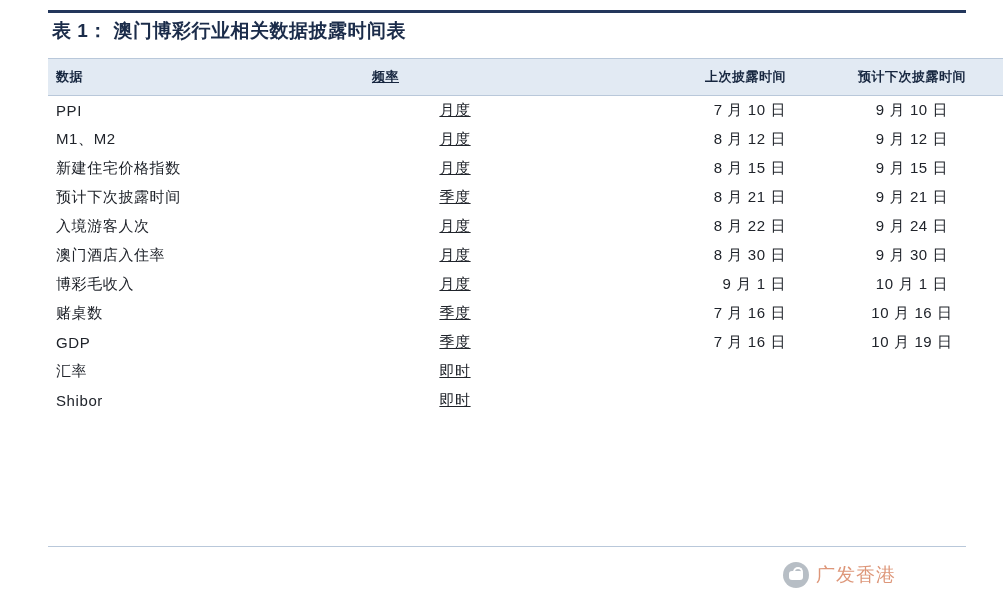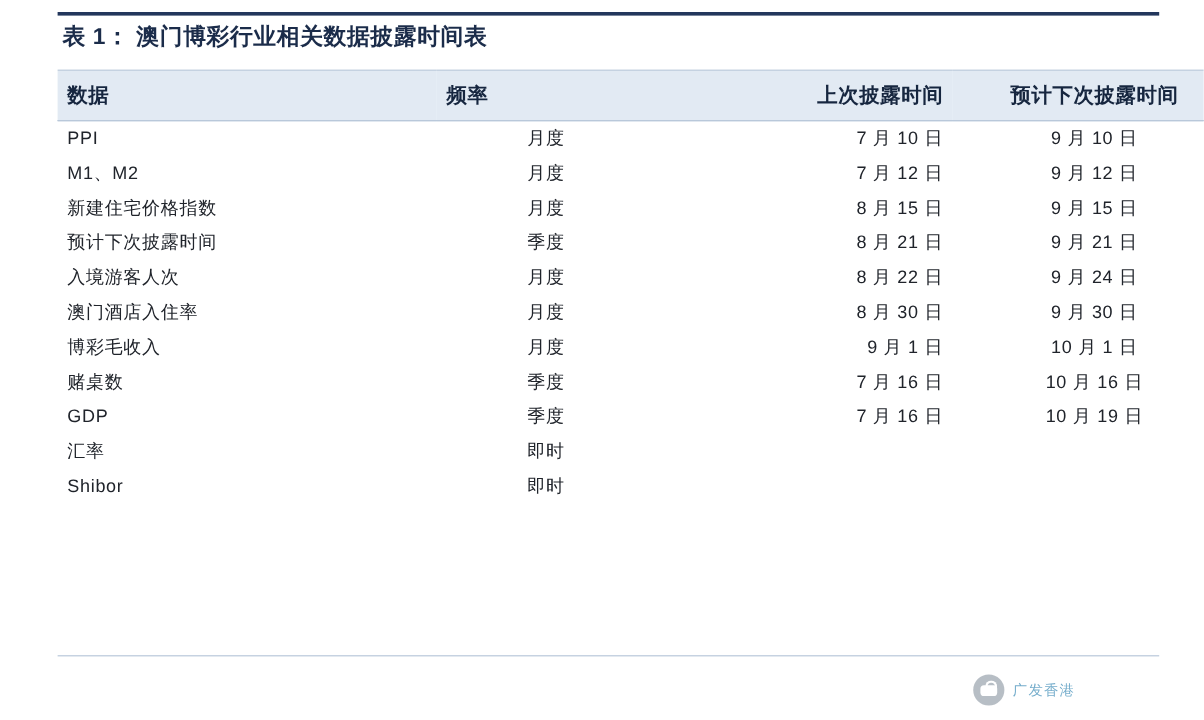--- a/index.html
+++ b/index.html
@@ -46,29 +46,29 @@
     width: 918px;
   }
   table.data {
     border-collapse: collapse;
     width: 918px;
     table-layout: fixed;
   }
   table.data thead th {
     background: #e2eaf3;
     color: #16263f;
-    font-size: 17px;
+    font-size: 13px;
     font-weight: bold;
     padding: 9px 8px 9px 8px;
     border-top: 1px solid #b9c8da;
     border-bottom: 1px solid #b9c8da;
     letter-spacing: 0.5px;
   }
   th.c0, td.c0 { width: 300px; text-align: left; padding-left: 10px; }
-  th.c1, td.c1 { width: 170px; text-align: center; }
+  th.c1, td.c1 { width: 170px; text-align: center; text-decoration: underline; }
   th.c2, td.c2 { width: 228px; text-align: right; }
   th.c3, td.c3 { width: 220px; text-align: center; }
   th.c1 { text-align: left; padding-left: 4px; }
   table.data tbody td {
     font-size: 15px;
     color: #20242b;
     padding: 5px 8px;
     letter-spacing: 0.6px;
     white-space: nowrap;
   }
@@ -125,22 +125,22 @@
     position: absolute;
     left: 10px;
     top: 5px;
     width: 6px;
     height: 6px;
     border-radius: 50%;
     border: 2px solid #ffffff;
     border-bottom-color: transparent;
   }
   .wm-text {
-    font-size: 12px;
-    color: #0369a1;
+    font-size: 19px;
+    color: #c2410c;
     letter-spacing: 1px;
     white-space: nowrap;
   }
 </style>
 </head>
 <body>
 
 <div class="page">
 
   <div class="title-rule"></div>
@@ -160,21 +160,21 @@
       <tbody>
         <tr>
           <td class="c0">PPI</td>
           <td class="c1">月度</td>
           <td class="c2">7 月 10 日</td>
           <td class="c3">9 月 10 日</td>
         </tr>
         <tr>
           <td class="c0">M1、M2</td>
           <td class="c1">月度</td>
-          <td class="c2">7 月 12 日</td>
+          <td class="c2">8 月 12 日</td>
           <td class="c3">9 月 12 日</td>
         </tr>
         <tr>
           <td class="c0">新建住宅价格指数</td>
           <td class="c1">月度</td>
           <td class="c2">8 月 15 日</td>
           <td class="c3">9 月 15 日</td>
         </tr>
         <tr>
           <td class="c0">预计下次披露时间</td>

